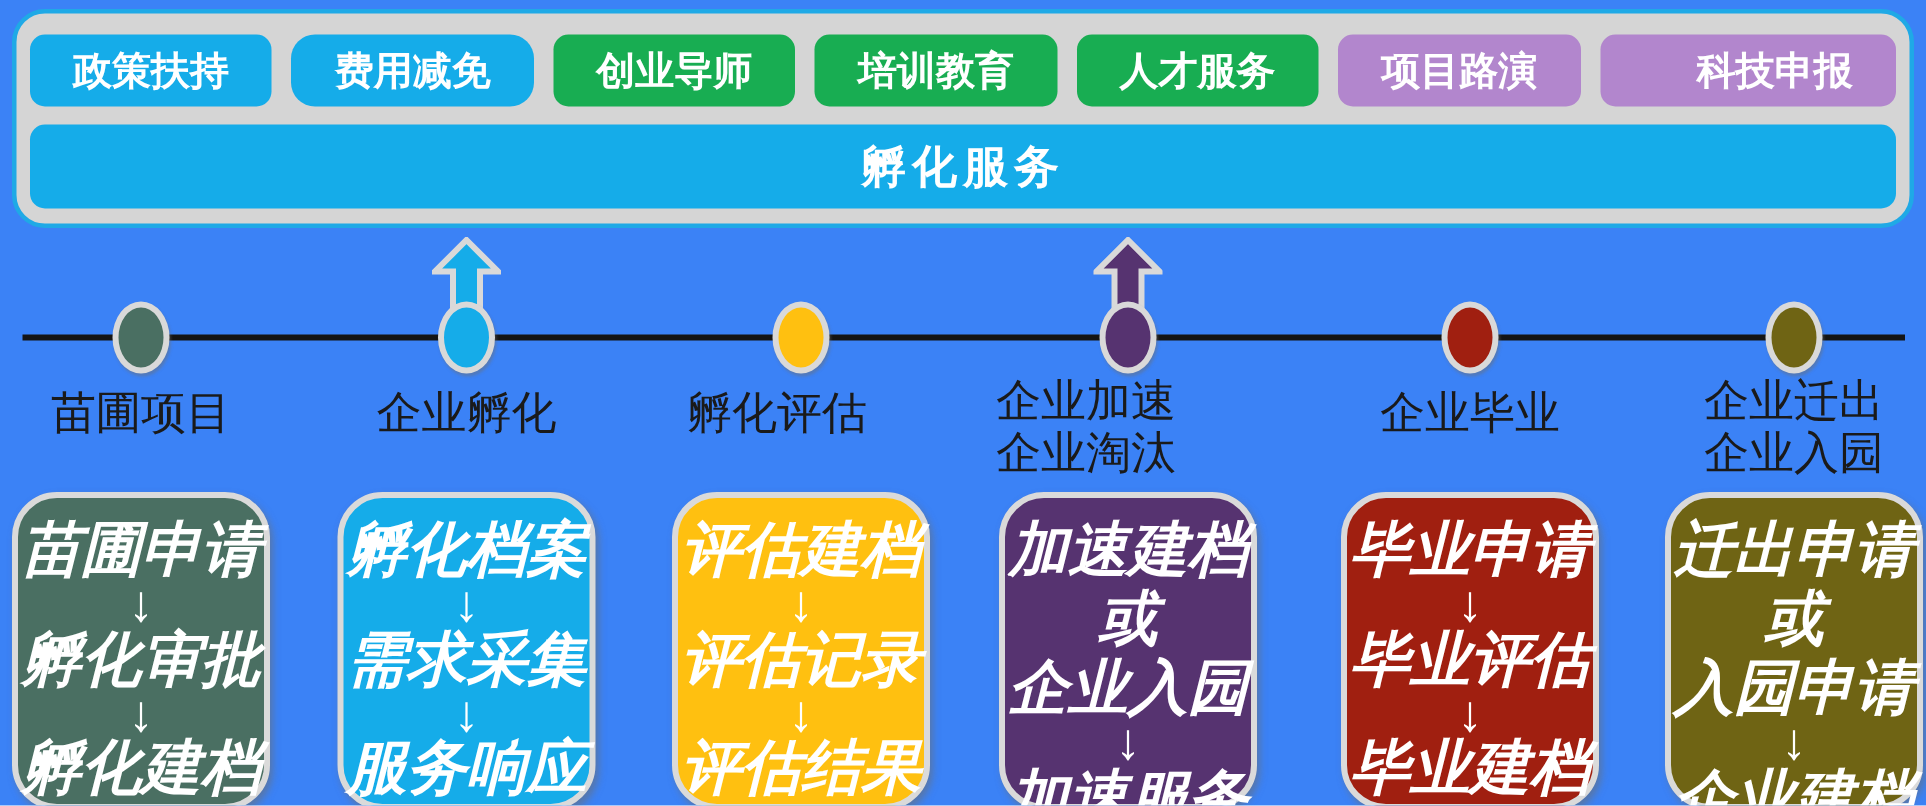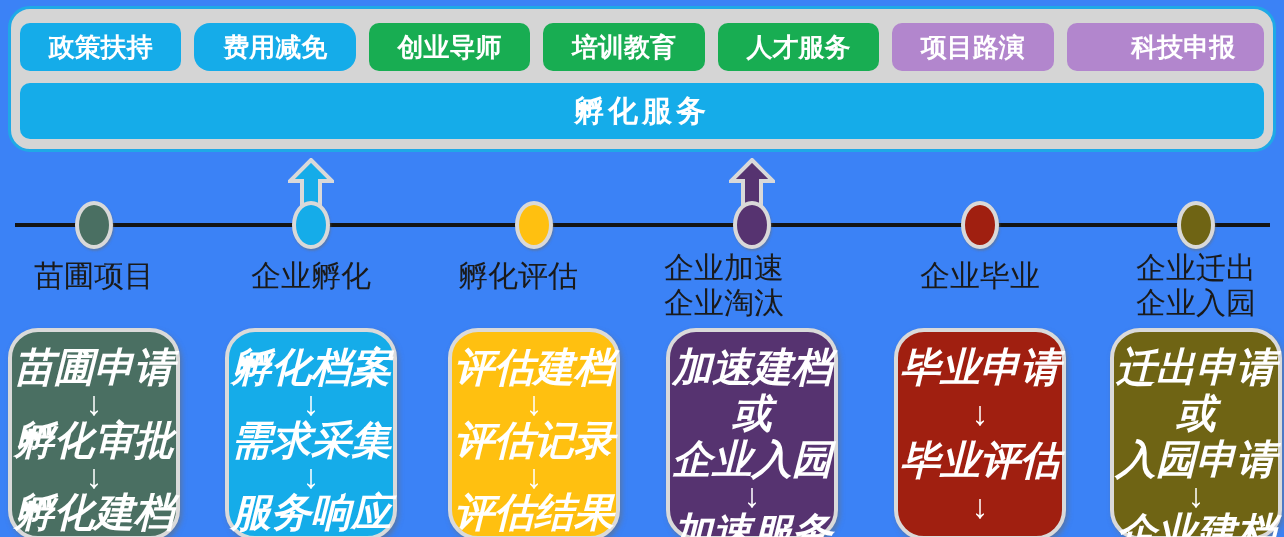--- a/index.html
+++ b/index.html
@@ -122,20 +122,21 @@
     </div>
     <span class="darr">↓</span>
     <span class="step">加速服务</span>
   </div>
 
   <div class="pbox c5" style="background-color: rgb(160, 31, 16);">
     <span class="step">毕业申请</span>
     <span class="darr">↓</span>
     <span class="step">毕业评估</span>
     <span class="darr">↓</span>
+    <span class="step">毕业建档</span>
   </div>
 
   <div class="pbox c6" style="background-color: rgb(111, 100, 20);">
     <div class="box-group">
       <span class="step">迁出申请</span>
       <span class="step">或</span>
       <span class="step">入园申请</span>
     </div>
     <span class="darr">↓</span>
     <span class="step">企业建档</span>

